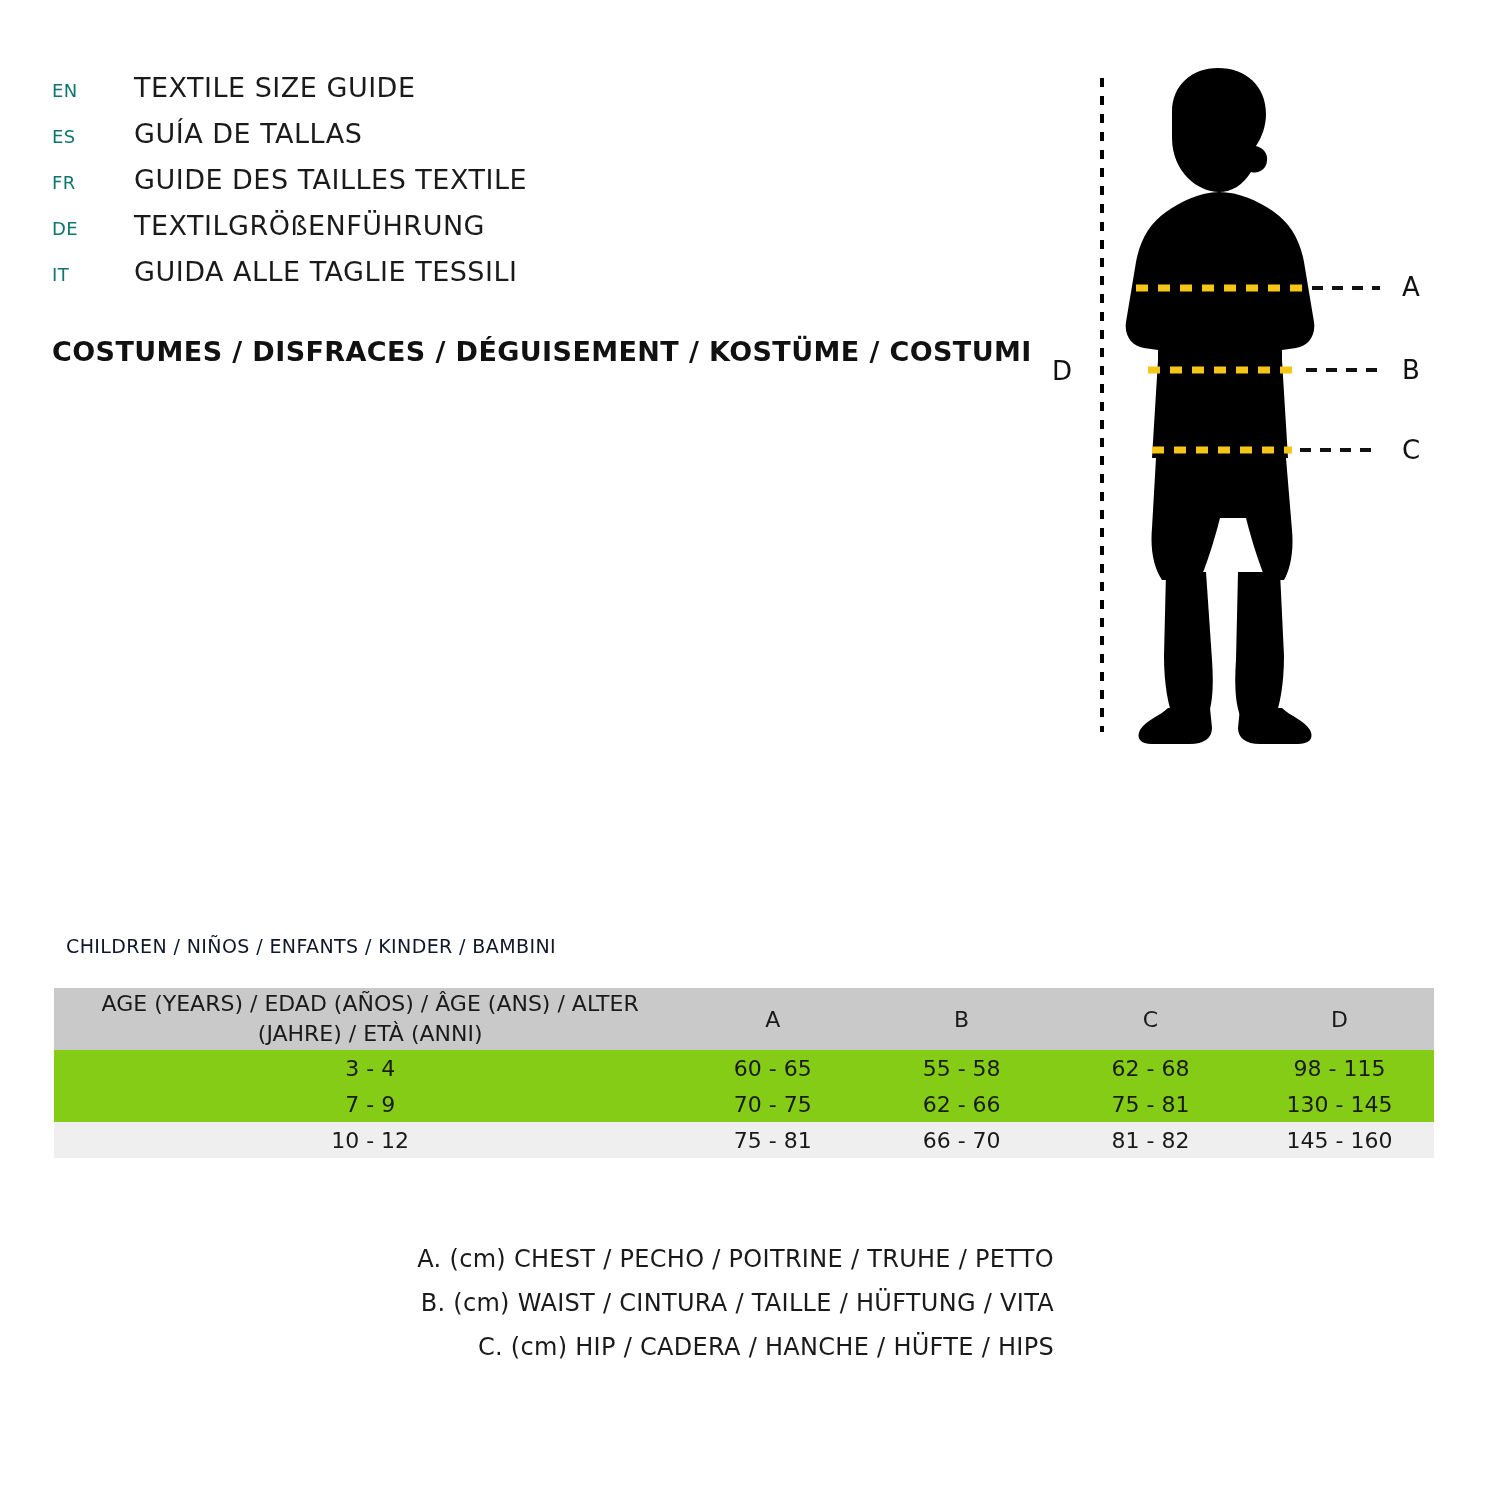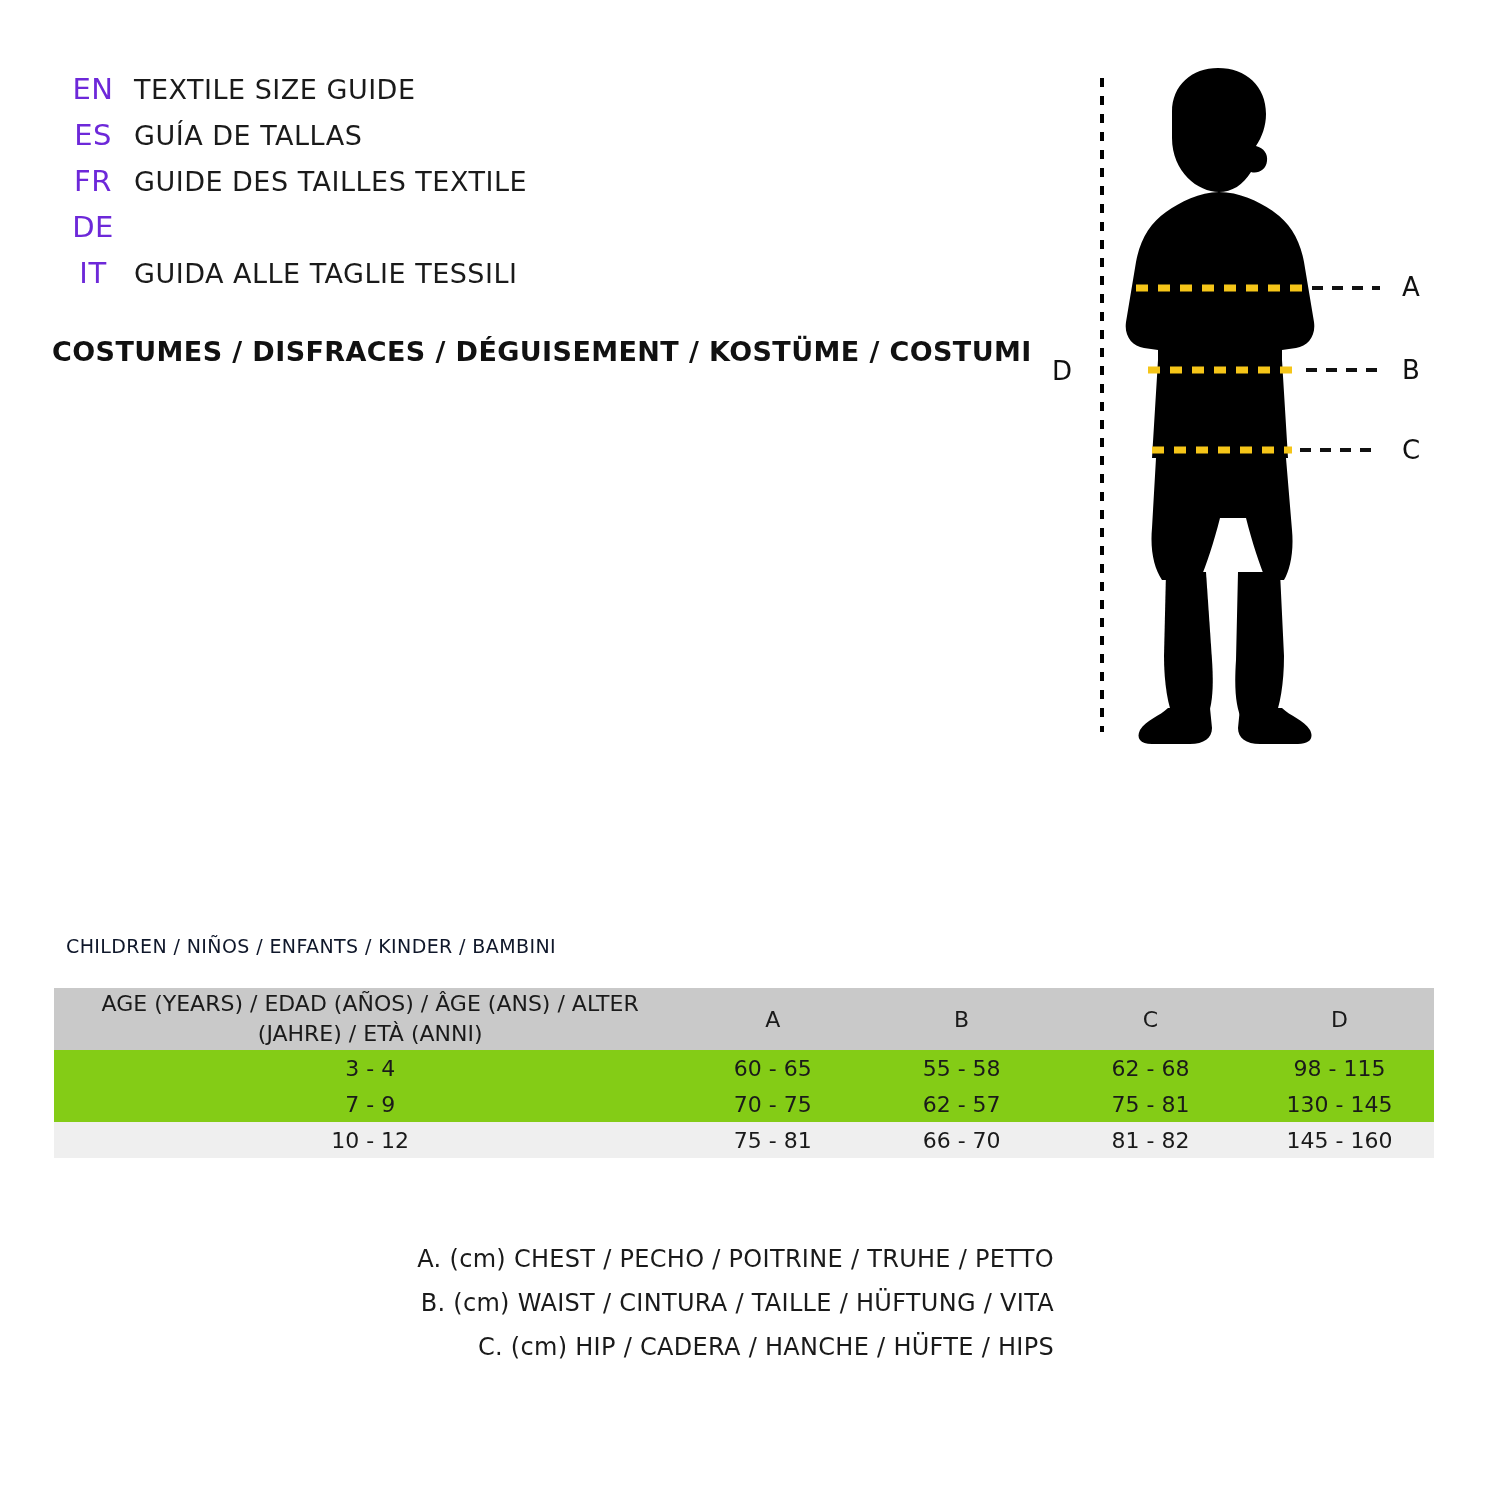--- a/index.html
+++ b/index.html
@@ -23,24 +23,23 @@
     top: 72px;
     width: 980px;
   }
   .lang-row {
     display: flex;
     align-items: baseline;
     height: 46px;
   }
   .lang-code {
     width: 82px;
-    font-size: 29px;
+    font-size: 18px;
     letter-spacing: 0.5px;
-    color: #6d28d9;
-    text-align: center;
+    color: #0f766e;
   }
   .lang-text {
     font-size: 27px;
     letter-spacing: 0.5px;
     color: #1a1a1a;
   }
   .costumes-line {
     position: absolute;
     left: 52px;
     top: 336px;
@@ -147,20 +146,21 @@
   <div class="lang-row">
     <div class="lang-code">ES</div>
     <div class="lang-text">GUÍA DE TALLAS</div>
   </div>
   <div class="lang-row">
     <div class="lang-code">FR</div>
     <div class="lang-text">GUIDE DES TAILLES TEXTILE</div>
   </div>
   <div class="lang-row">
     <div class="lang-code">DE</div>
+    <div class="lang-text">TEXTILGRÖßENFÜHRUNG</div>
   </div>
   <div class="lang-row">
     <div class="lang-code">IT</div>
     <div class="lang-text">GUIDA ALLE TAGLIE TESSILI</div>
   </div>
 </div>
 
 <div class="costumes-line">COSTUMES / DISFRACES / DÉGUISEMENT / KOSTÜME / COSTUMI</div>
 
 <div class="figure-area">
@@ -241,21 +241,21 @@
     <tr class="odd">
       <td class="age-cell">3 - 4</td>
       <td>60 - 65</td>
       <td>55 - 58</td>
       <td>62 - 68</td>
       <td>98 - 115</td>
     </tr>
     <tr class="odd">
       <td class="age-cell">7 - 9</td>
       <td>70 - 75</td>
-      <td>62 - 57</td>
+      <td>62 - 66</td>
       <td>75 - 81</td>
       <td>130 - 145</td>
     </tr>
     <tr class="even">
       <td class="age-cell">10 - 12</td>
       <td>75 - 81</td>
       <td>66 - 70</td>
       <td>81 - 82</td>
       <td>145 - 160</td>
     </tr>

